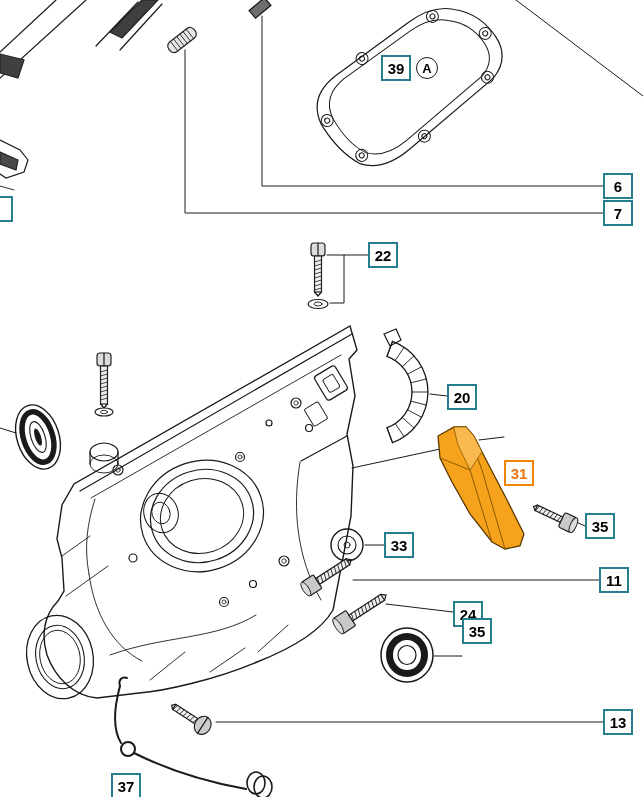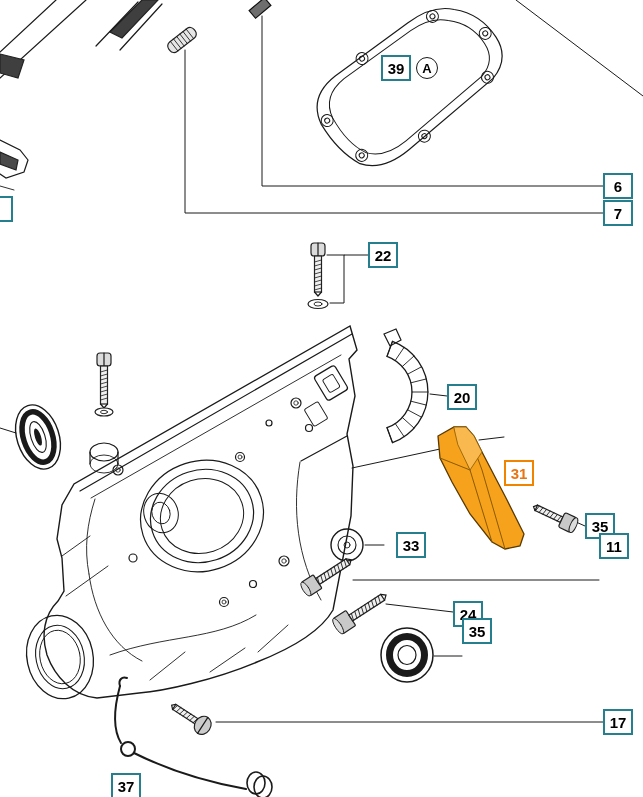--- a/index.html
+++ b/index.html
@@ -239,21 +239,21 @@
   </svg>
 
   <div class="callout" style="left:381px;top:55px">39</div>
   <div class="callout circle" style="left:416px;top:57px">A</div>
   <div class="callout" style="left:603px;top:173px">6</div>
   <div class="callout" style="left:603px;top:200px">7</div>
   <div class="callout" style="left:368px;top:242px">22</div>
   <div class="callout" style="left:447px;top:384px">20</div>
   <div class="callout orange" style="left:504px;top:424px">31</div>
   <div class="callout" style="left:585px;top:513px">35</div>
-  <div class="callout" style="left:396px;top:532px">33</div>
-  <div class="callout" style="left:599px;top:533px">11</div>
+  <div class="callout" style="left:384px;top:532px">33</div>
+  <div class="callout" style="left:599px;top:567px">11</div>
   <div class="callout" style="left:453px;top:601px">24</div>
   <div class="callout" style="left:462px;top:618px">35</div>
-  <div class="callout" style="left:603px;top:709px">17</div>
+  <div class="callout" style="left:603px;top:709px">13</div>
   <div class="callout" style="left:111px;top:773px">37</div>
   <div class="callout partial" style="left:-17px;top:196px"></div>
 
 </div>
 
 </body></html>

